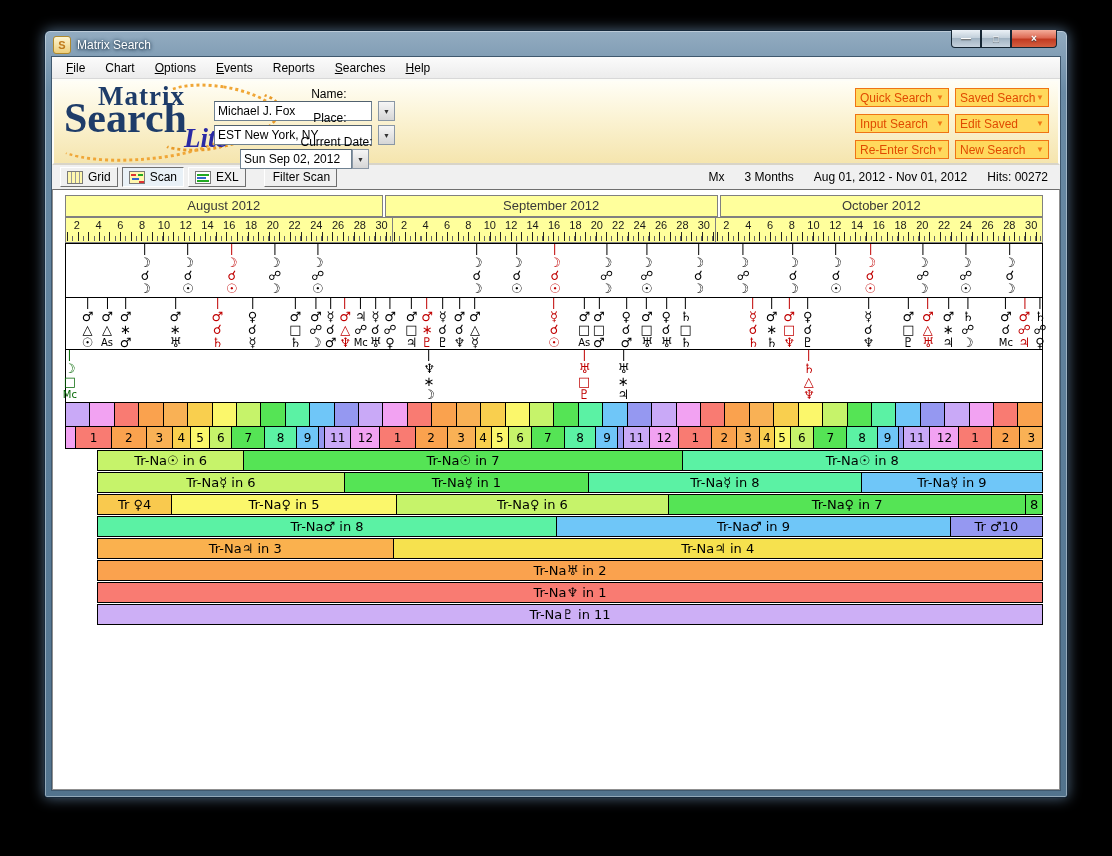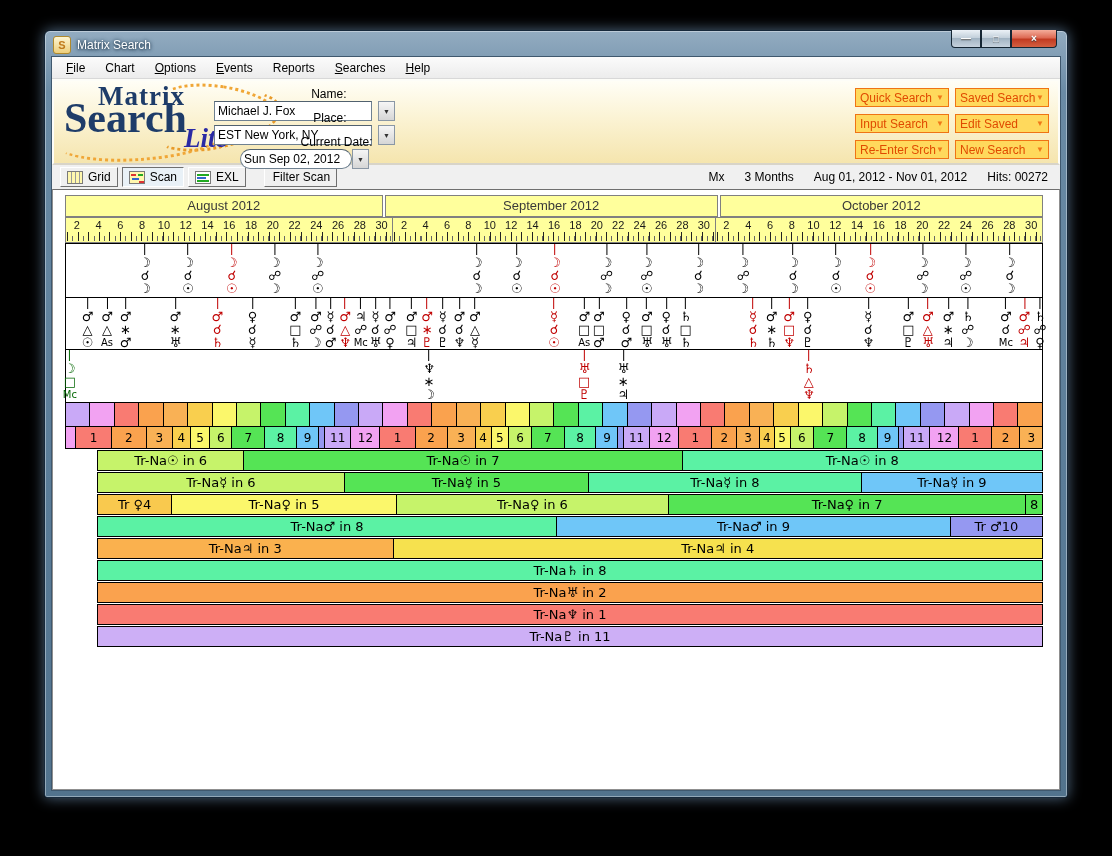--- a/index.html
+++ b/index.html
@@ -48,21 +48,21 @@
   .fields{position:absolute;left:160px;top:6px;}
   .field-row{display:flex;align-items:center;height:22px;margin-bottom:2px;flex-direction:column;}
   .field-label{width:90px;text-align:right;margin-right:6px;font-size:12px;color:#000;}
   .field-input{height:18px;width:150px;border:1px solid #6F8191;border-top-color:#51616F;background:#fff;
                font-size:12px;padding:0 3px;font-family:"Liberation Sans",sans-serif;color:#000;}
   .drop-btn{width:17px;height:20px;background:linear-gradient(#F6F6F6,#D6D6D6);border:1px solid #8A97A5;
             box-sizing:border-box;font-size:7px;color:#333;display:inline-flex;align-items:center;justify-content:center;}
   .combo{display:inline-flex;align-items:center;}
   .combo.detached .drop-btn{margin-left:6px;}
   .field-row:nth-child(3) .field-label{width:135px;margin-left:7px;}
-  .field-row:nth-child(3) .field-input{width:104px;border-radius:10px;}
+  .field-row:nth-child(3) .field-input{width:104px;}
   .search-buttons{position:absolute;right:9px;top:7px;display:grid;grid-template-columns:94px 94px;gap:7px 6px;}
   .srch-btn{height:17px;background:#FFD95C;border:1px solid #EF7414;color:#E04A00;font-size:12px;
             display:flex;align-items:center;justify-content:space-between;padding:0 4px;box-sizing:content-box;}
   .srch-arrow{font-size:8px;color:#F07818;}
   
   .toolbar{flex:0 0 24px;background:#F0F0F0;display:flex;align-items:center;padding:0 8px;}
   .tb-left{display:flex;align-items:center;}
   .tb-btn{height:20px;box-sizing:border-box;border:1px solid;border-color:#FFF #6F6F6F #6F6F6F #FFF;
           background:#F0F0F0;display:flex;align-items:center;padding:0 6px;margin-right:4px;font-size:12px;color:#000;}
   .tb-btn.pressed{border-color:#6F6F6F #FFF #FFF #6F6F6F;background:#E9F1F7;}
@@ -758,42 +758,39 @@
               <div class="cell" style="flex-grow: 23; background: rgb(249, 177, 85);">3</div>
             </div>
           <div class="bands">
               <div class="band">
                 <div class="seg" style="flex-grow: 10; background: rgb(198, 243, 106);">Tr-Na☉ in 6</div>
                 <div class="seg" style="flex-grow: 50.4; background: rgb(85, 228, 85);">Tr-Na☉ in 7</div>
                 <div class="seg" style="flex-grow: 39.6; background: rgb(91, 242, 164);">Tr-Na☉ in 8</div>
               </div>
               <div class="band">
                 <div class="seg" style="flex-grow: 26.6; background: rgb(198, 243, 106);">Tr-Na☿ in 6</div>
-                <div class="seg" style="flex-grow: 26.2; background: rgb(85, 228, 85);">Tr-Na☿ in 5</div>
+                <div class="seg" style="flex-grow: 26.2; background: rgb(85, 228, 85);">Tr-Na☿ in 1</div>
                 <div class="seg" style="flex-grow: 30.5; background: rgb(91, 242, 164);">Tr-Na☿ in 8</div>
                 <div class="seg" style="flex-grow: 16.7; background: rgb(111, 198, 248);">Tr-Na☿ in 9</div>
               </div>
               <div class="band">
                 <div class="seg" style="flex-grow: 5.8; background: rgb(249, 201, 78);">Tr ♀4</div>
                 <div class="seg" style="flex-grow: 22.3; background: rgb(251, 247, 107);">Tr-Na♀ in 5</div>
                 <div class="seg" style="flex-grow: 29.2; background: rgb(198, 243, 106);">Tr-Na♀ in 6</div>
                 <div class="seg" style="flex-grow: 41.6; background: rgb(85, 228, 85);">Tr-Na♀ in 7</div>
                 <div class="seg" style="flex-grow: 1.1; background: rgb(85, 228, 85);">8</div>
               </div>
               <div class="band">
                 <div class="seg" style="flex-grow: 51.2; background: rgb(91, 242, 164);">Tr-Na♂ in 8</div>
                 <div class="seg" style="flex-grow: 42.5; background: rgb(111, 198, 248);">Tr-Na♂ in 9</div>
                 <div class="seg" style="flex-grow: 6.3; background: rgb(149, 152, 241);">Tr ♂10</div>
               </div>
               <div class="band">
                 <div class="seg" style="flex-grow: 27.8; background: rgb(250, 177, 78);">Tr-Na♃ in 3</div>
                 <div class="seg" style="flex-grow: 72.2; background: rgb(246, 225, 78);">Tr-Na♃ in 4</div>
-              </div>
-              <div class="band">
-                <div class="seg" style="flex-grow: 100; background: rgb(91, 242, 164);">Tr-Na♄ in 8</div>
               </div>
               <div class="band">
                 <div class="seg" style="flex-grow: 100; background: rgb(250, 162, 78);">Tr-Na♅ in 2</div>
               </div>
               <div class="band">
                 <div class="seg" style="flex-grow: 100; background: rgb(249, 123, 114);">Tr-Na♆ in 1</div>
               </div>
               <div class="band">
                 <div class="seg" style="flex-grow: 100; background: rgb(205, 175, 246);">Tr-Na♇ in 11</div>
               </div>

